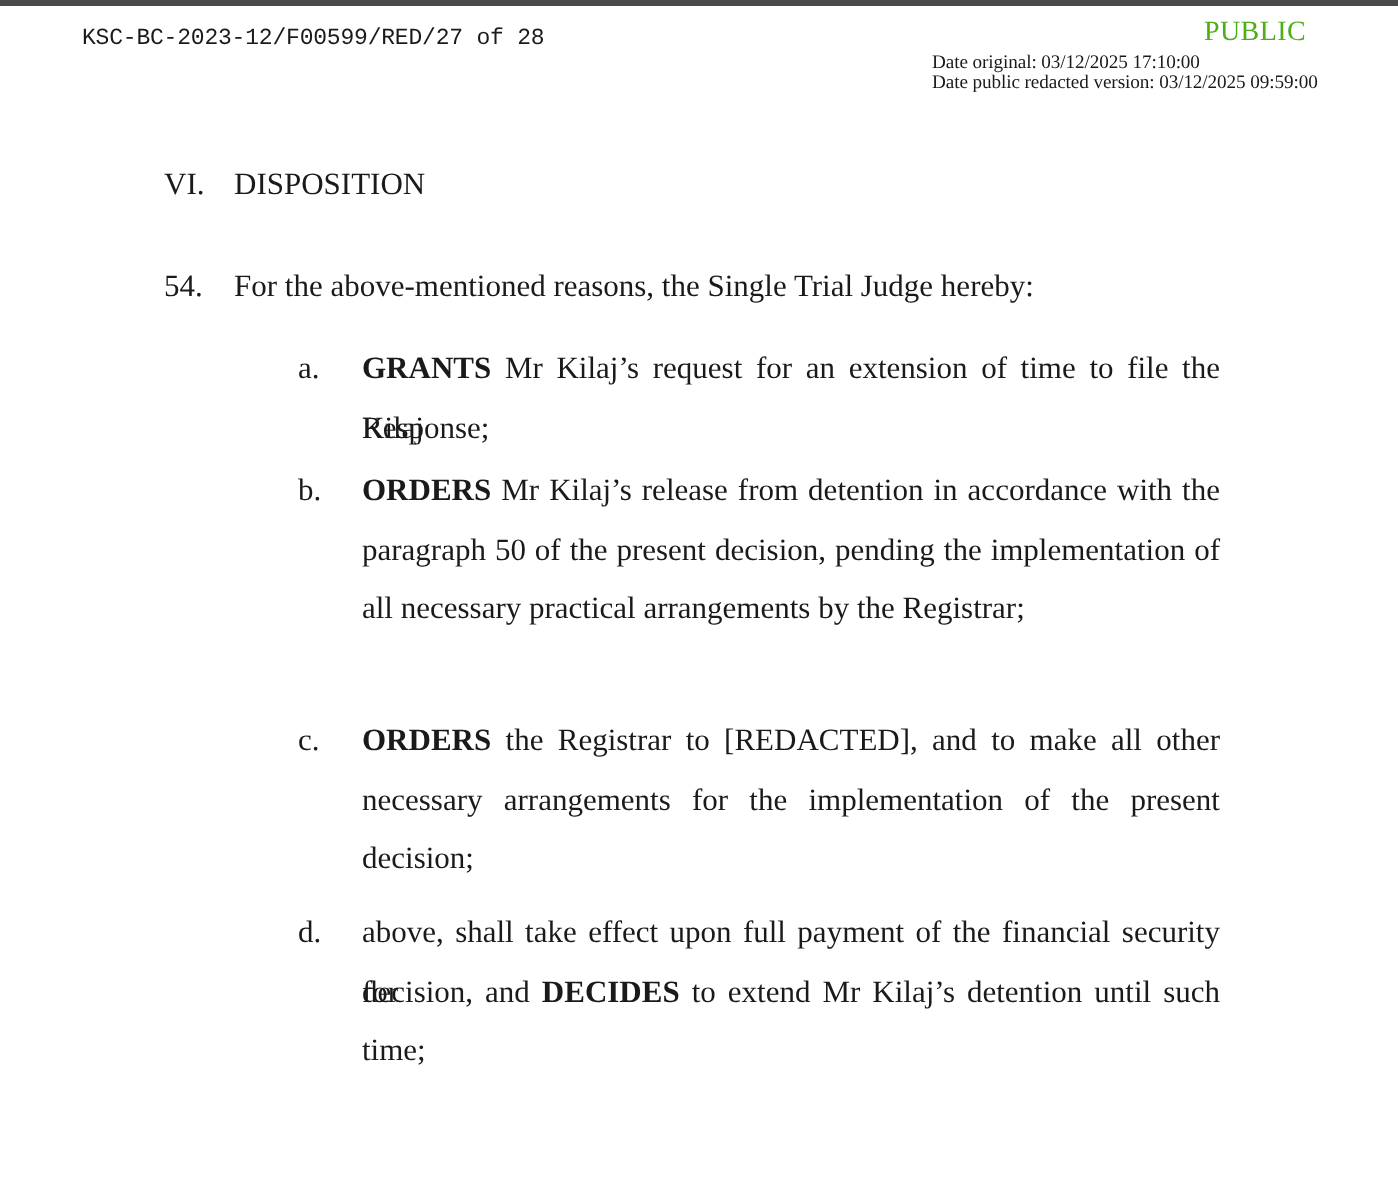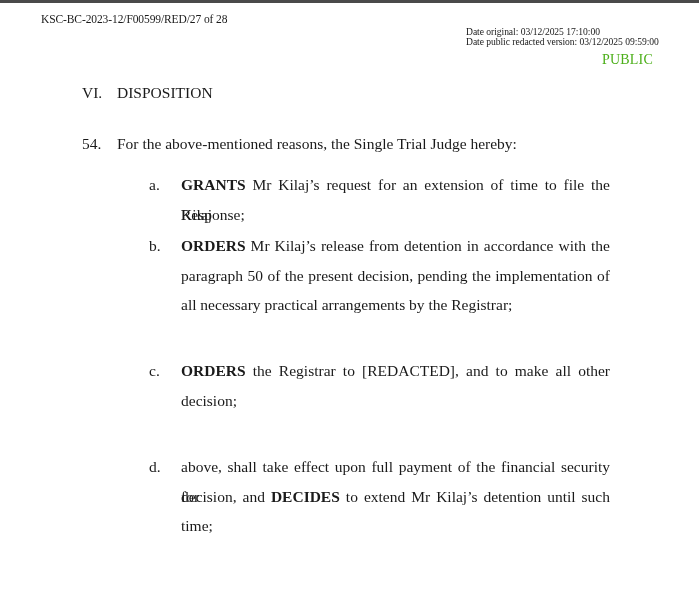--- a/index.html
+++ b/index.html
@@ -17,33 +17,32 @@
     }
     .top-bar {
       position: absolute;
       left: 0; top: 0;
       width: 699px; height: 3px;
       background: #4a4a4a;
     }
     .header-left {
       position: absolute;
       left: 41px; top: 13px;
-      font-family: Liberation Serif, serif;
+      font-family: Liberation Mono, monospace;
       font-size: 11.5px;
       color: #1a1a1a;
       letter-spacing: -0.1px;
     }
     .public-label {
       position: absolute;
       left: 136px; top: 0;
       font-size: 14px;
       color: #4caf1a;
       letter-spacing: 0.2px;
       width: 80px;
-      margin-top: 43px;
     }
     .date-line {
       position: absolute;
       left: 0;
       font-size: 9.6px;
       white-space: nowrap;
       letter-spacing: -0.05px;
       text-align: right;
     }
     .date-original { top: 17px; }
@@ -133,20 +132,21 @@
       <span class="line"><b>ORDERS</b><span> Mr Kilaj’s release from detention in accordance with the</span></span>
       <span class="line"><span>paragraph 50 of the present decision, pending the implementation of</span></span>
       <span class="line last"><span>all necessary practical arrangements by the Registrar;</span></span>
     </div>
 </div>
 
 <div class="item item-c">
   <span class="letter">c.</span>
   <div class="body">
       <span class="line"><b>ORDERS</b><span> the Registrar to [REDACTED], and to make all other</span></span>
+      <span class="line"><span>necessary arrangements for the implementation of the present</span></span>
       <span class="line last"><span>decision;</span></span>
     </div>
 </div>
 
 <div class="item item-d">
   <span class="letter">d.</span>
   <div class="body">
       <span class="line"><span>above, shall take effect upon full payment of the financial security for</span></span>
       <span class="line"><span>decision, and </span><b>DECIDES</b><span> to extend Mr Kilaj’s detention until such</span></span>
       <span class="line last"><span>time;</span></span>

